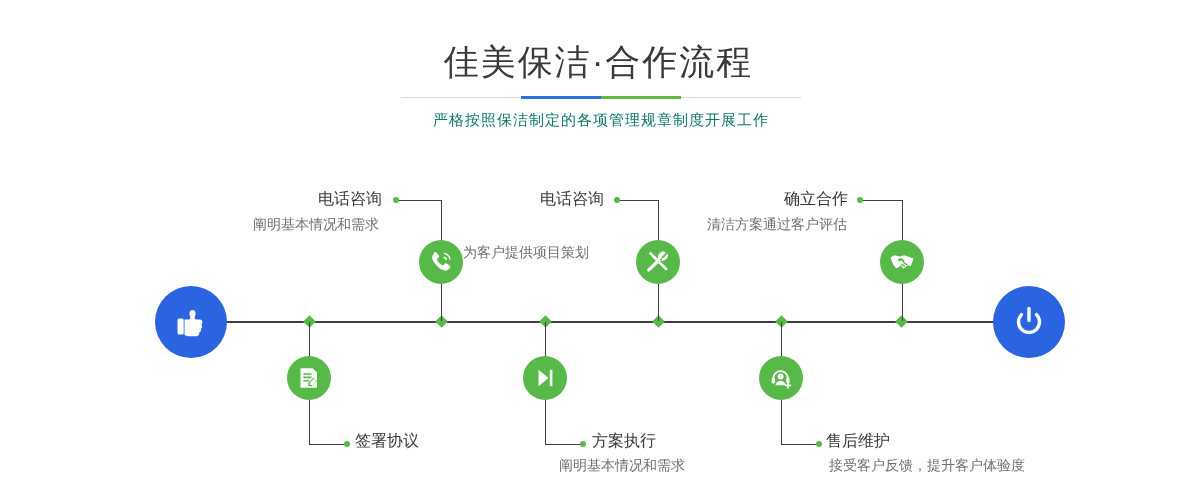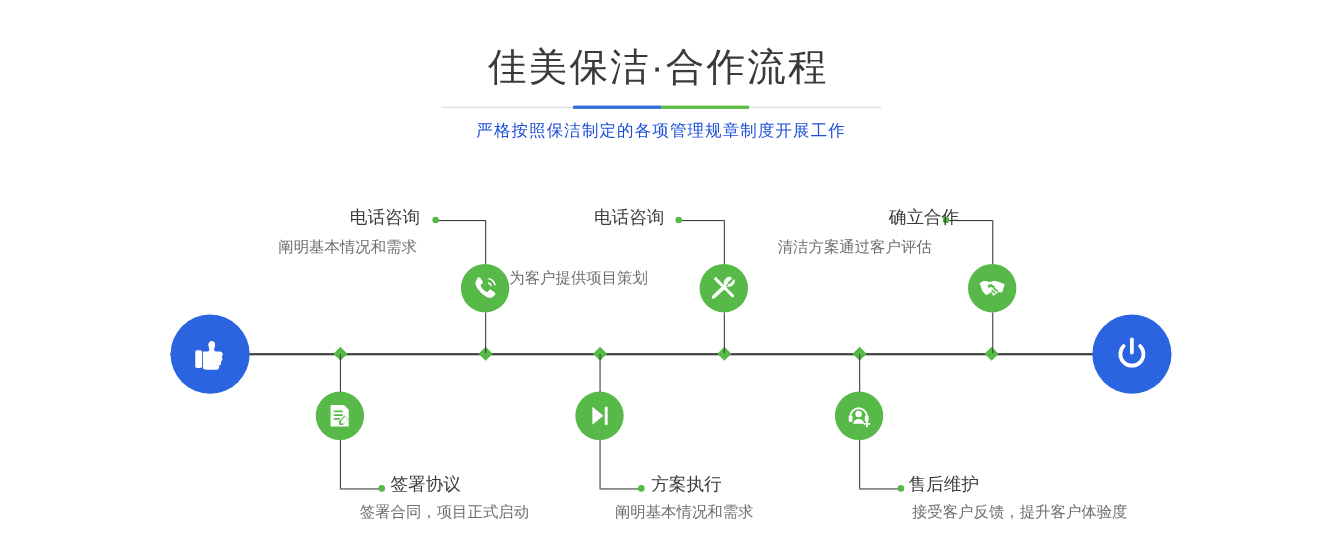--- a/index.html
+++ b/index.html
@@ -64,21 +64,21 @@
     height: 3px;
     background: #5dbb45;
   }
   .subtitle {
     position: absolute;
     left: 0;
     top: 107px;
     width: 1202px;
     text-align: center;
     font-size: 15px;
-    color: #1d4ed8;
+    color: #0f766e;
     letter-spacing: 1px;
     line-height: 26px;
     white-space: nowrap;
   }
 
   
   .axis {
     position: absolute;
     left: 155px;
     top: 321px;
@@ -215,21 +215,20 @@
   <div class="badge" style="left:287px; top:356px;">
     <svg width="26" height="26" viewBox="0 0 26 26">
       <path fill="#ffffff" d="M4.5 3.2h12.2l4.3 4.3v15.3H4.5z"></path>
       <path fill="#57b947" d="M7.4 8.2h8.2v1.6H7.4zM7.4 11.6h8.2v1.6H7.4zM7.4 15h5.6v1.6H7.4z"></path>
       <path fill="#57b947" d="M17.6 12.6l3.4 3.4-5.3 5.3-3.4 0 0-3.4z"></path>
       <path fill="#ffffff" d="M18.6 11.9l2.6 2.6-1.2 1.2-2.6-2.6zM14.1 17.4l3.6-3.6 2.6 2.6-3.6 3.6-2.6 0z"></path>
     </svg>
   </div>
 
   <div class="node-title" style="left:355px; top:430px;">签署协议</div>
-  <div class="node-desc" style="left:327px; top:455px;">签署合同，项目正式启动</div>
 
   <div class="connector" style="left:658px; top:200px; height:40px;"></div>
   <div class="connector h" style="left:617px; top:200px; width:41px; height:1px;"></div>
   <div class="dot" style="left:614px; top:197px;"></div>
   <div class="connector" style="left:658px; top:284px; height:37px;"></div>
 
   <div class="badge" style="left:636px; top:240px;">
     <svg width="26" height="26" viewBox="0 0 26 26">
       <path fill="#ffffff" d="M3.8 4.6l1.9-1.9 7.1 7.1-1.9 1.9z"></path>
       <path fill="#ffffff" d="M12.8 13.6l1.9-1.9 7.4 7.4a1.35 1.35 0 0 1-1.9 1.9z"></path>
@@ -262,21 +261,21 @@
   <div class="connector" style="left:902px; top:284px; height:37px;"></div>
 
   <div class="badge" style="left:880px; top:240px;">
     <svg width="28" height="28" viewBox="0 0 28 28">
       <path fill="#ffffff" d="M2.5 9.6l4-2.4 5.2 1.2 4.5-1.2 5.2 1.7 4.1 1.6-2.6 7.4-3.2-.5-4.6 3.4-3.3-2-3.6 1.4-3.1-3.6z"></path>
       <path fill="#57b947" d="M9.8 11.2l3.3-1.1 3.6 2.6-1 1.4-2.9-1.5-2 1.2z"></path>
       <path fill="#57b947" d="M14.6 14.6l1-1.2 4 3-1 1.2zM13 16.6l1-1.2 3.2 2.4-1 1.2zM11.4 18.6l1-1.2 2.4 1.8-1 1.2z"></path>
     </svg>
   </div>
 
-  <div class="node-title" style="left:784px; top:188px;margin-left:24px;">确立合作</div>
+  <div class="node-title" style="left:784px; top:188px;">确立合作</div>
   <div class="node-desc" style="left:707px; top:214px;">清洁方案通过客户评估</div>
 
   <div class="connector" style="left:781px; top:322px; height:37px;"></div>
   <div class="connector" style="left:781px; top:400px; height:44px;"></div>
   <div class="connector h" style="left:781px; top:444px; width:38px; height:1px;"></div>
   <div class="dot" style="left:816px; top:441px;"></div>
 
   <div class="badge" style="left:759px; top:356px;">
     <svg width="26" height="26" viewBox="0 0 26 26">
       <path fill="none" stroke="#ffffff" stroke-width="1.8" d="M5.2 13.5a7.4 7.4 0 0 1 14.8 0"></path>

